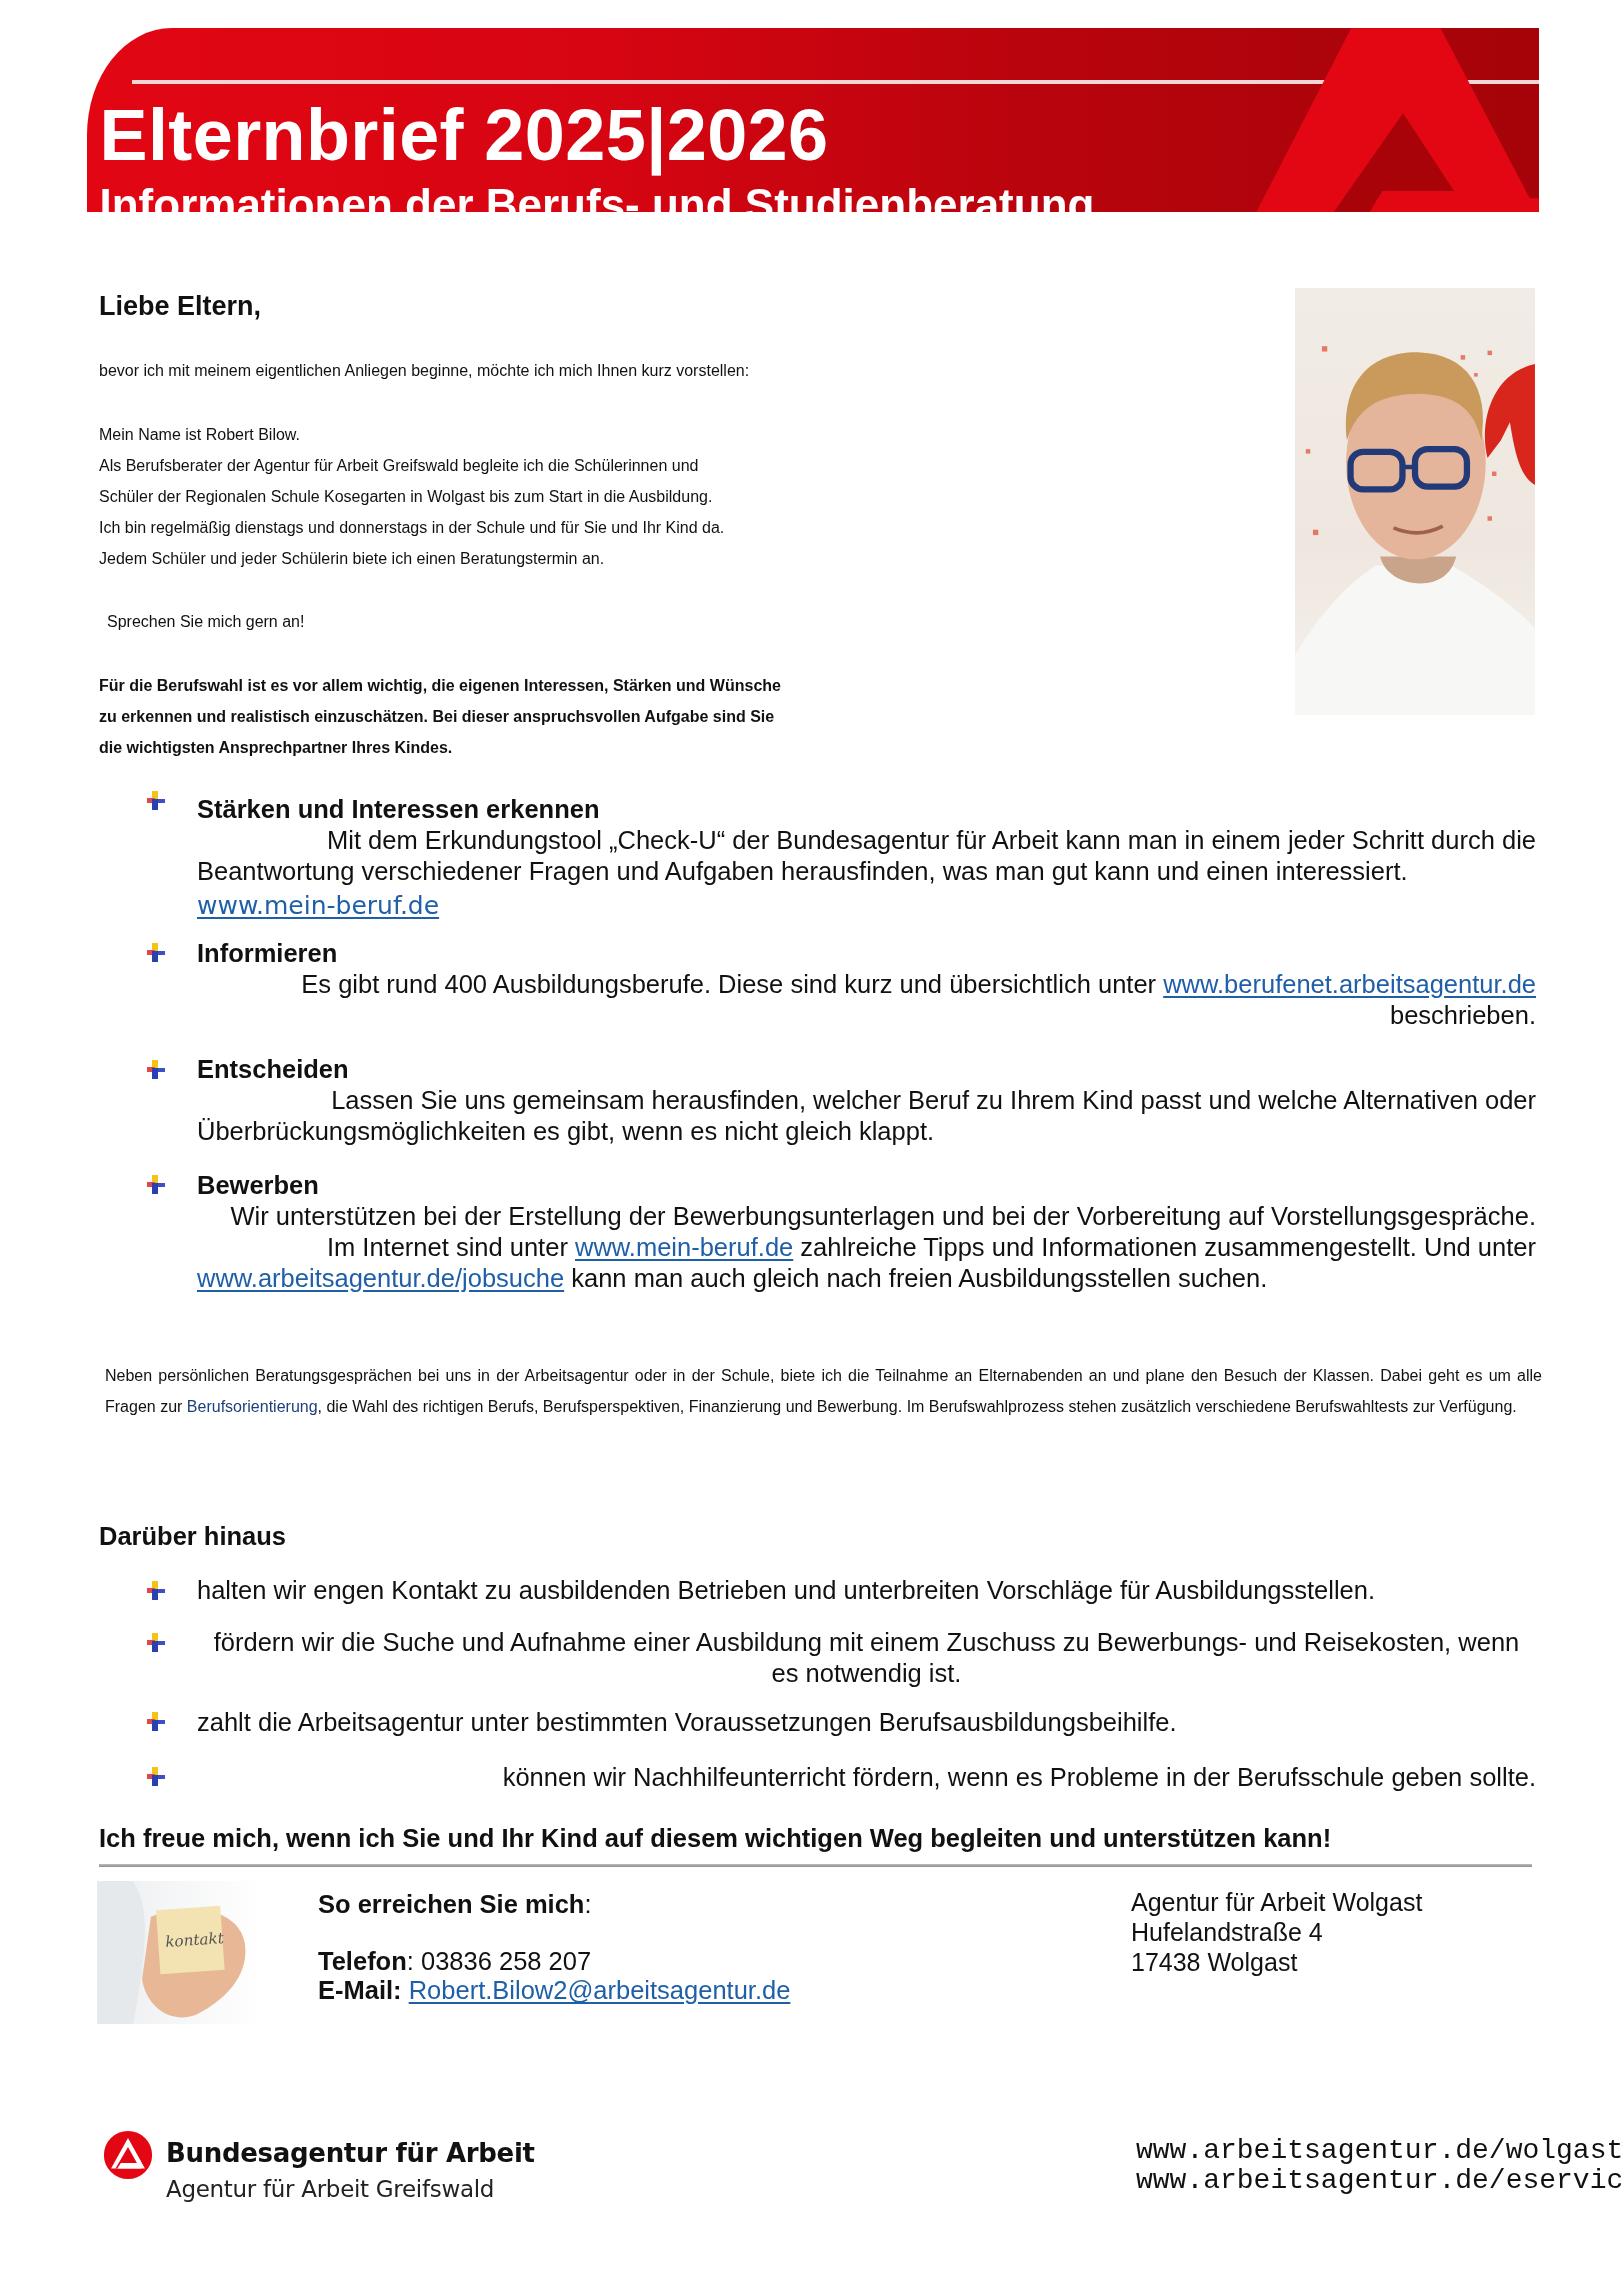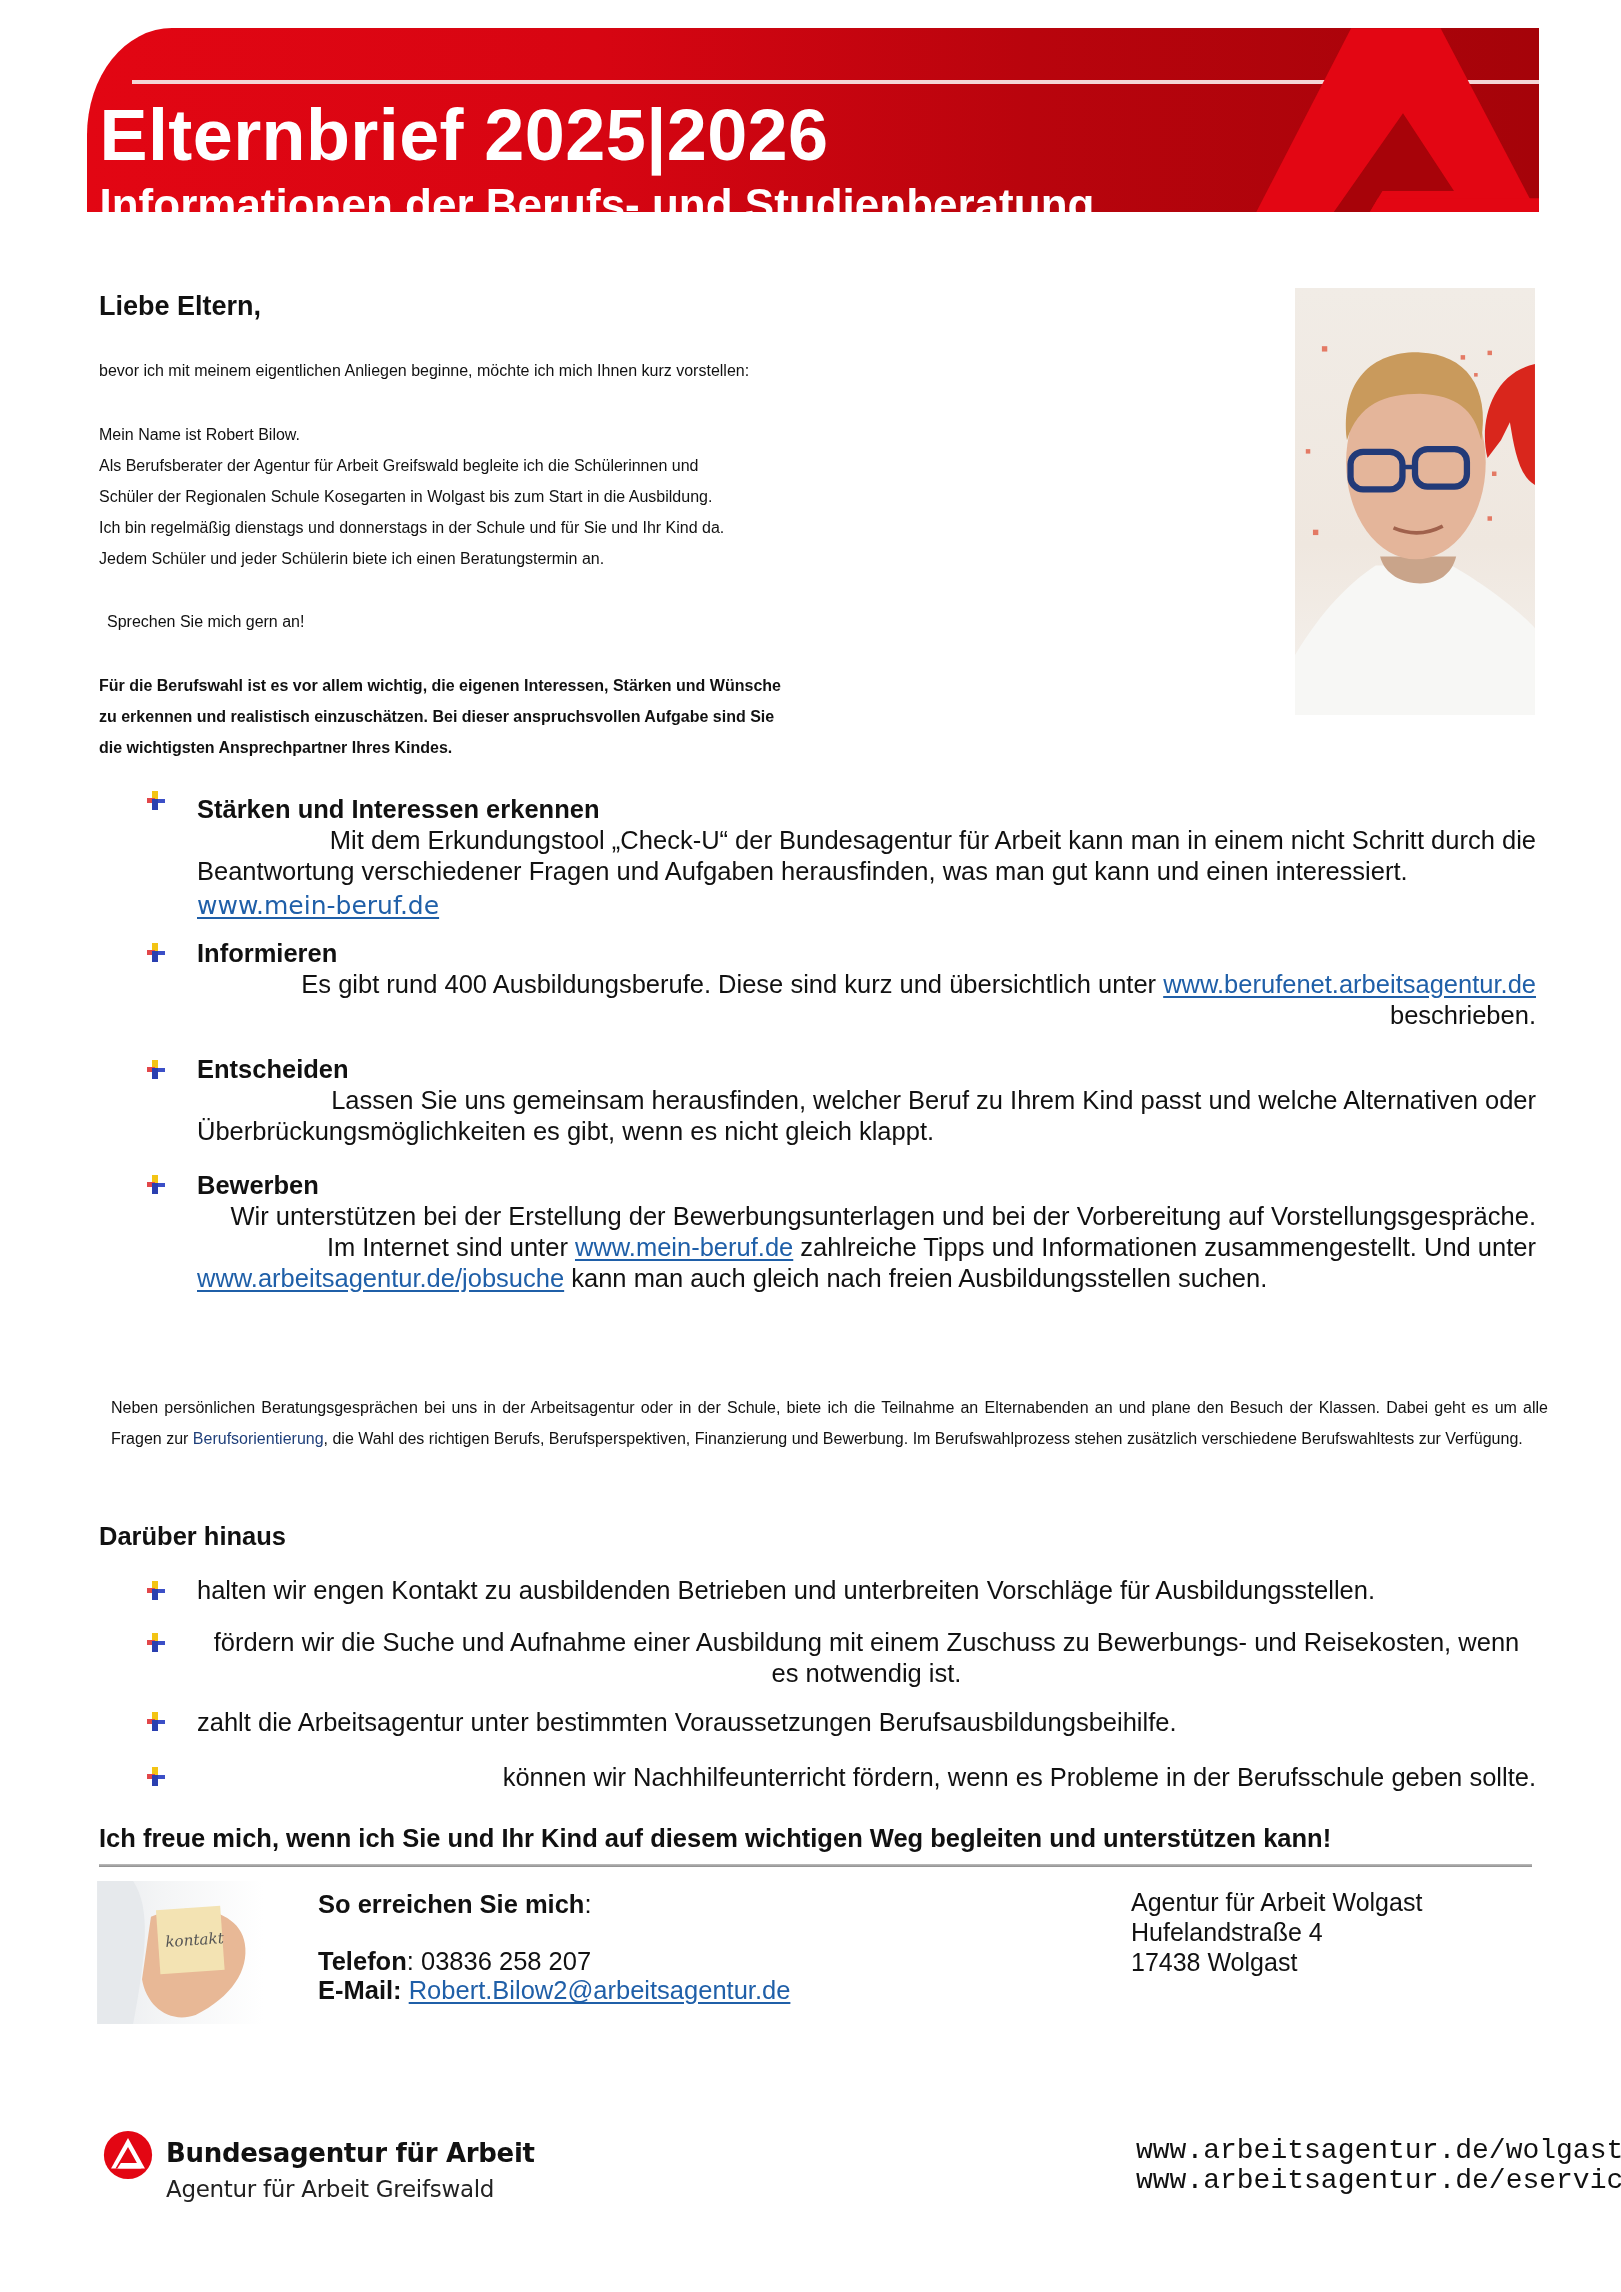--- a/index.html
+++ b/index.html
@@ -41,21 +41,21 @@
   .bullet-icon .b { position:absolute; left:6.3px; top:9px; width:5.4px; height:10.7px; background:#2a3fb0; }
   .bullet-icon .bh { position:absolute; left:7.2px; top:9px; width:11.6px; height:3.6px; background:#3b4fc7; }
 
   .section { position: absolute; left: 197px; width: 1339px; }
   .section .head { font-size: 25.5px; line-height: 31px; font-weight: bold; }
   .section .body { font-size: 25.5px; line-height: 31px; text-align: right; }
 
   #s1 { top: 794px; } #s2 { top: 938px; } #s3 { top: 1054px; } #s4 { top: 1170px; }
   #b1 { left: 146px; top: 790px; } #b2 { left: 146px; top: 942px; } #b3 { left: 146px; top: 1059px; } #b4 { left: 146px; top: 1174px; }
 
-  #para2 { left: 111px; top: 1360px; width: 1437px; margin-top: 32px; }
+  #para2 { left: 105px; top: 1360px; width: 1437px; }
   #more-head { left: 99px; top: 1522px; font-weight: bold; font-size: 25.5px; }
   .more-item { position: absolute; left: 197px; width: 1339px; font-size: 25.5px; line-height: 31px; }
   #m1 { top: 1575px; } #m2 { top: 1627px; text-align: center; } #m3 { top: 1707px; } #m4 { top: 1762px; text-align: right; }
   #mb1 { left: 146px; top: 1580px; } #mb2 { left: 146px; top: 1632px; } #mb3 { left: 146px; top: 1711px; } #mb4 { left: 146px; top: 1766px; }
 
   #closing { left: 99px; top: 1824px; font-weight: bold; font-size: 25.5px; white-space: nowrap; }
   #divider { left: 99px; top: 1864px; width: 1433px; height: 2.7px;
     background: linear-gradient(180deg, #bdbdbd, #8e8e8e); }
 
   #kontakt-img { left: 97px; top: 1881px; width: 166px; height: 143px; overflow: hidden;
@@ -128,21 +128,21 @@
 </div>
 
 <div id="b1" class="abs bullet-icon">
     <span class="y"></span>
     <span class="r"></span>
     <span class="bh"></span>
     <span class="b"></span>
   </div>
 <div id="s1" class="section">
   <div class="head">Stärken und Interessen erkennen</div>
-  <div class="body justify">Mit dem Erkundungstool „Check-U“ der Bundesagentur für Arbeit kann man in einem nicht Schritt durch die Beantwortung verschiedener Fragen und Aufgaben herausfinden, was man gut kann und einen interessiert.</div>
+  <div class="body justify">Mit dem Erkundungstool „Check-U“ der Bundesagentur für Arbeit kann man in einem jeder Schritt durch die Beantwortung verschiedener Fragen und Aufgaben herausfinden, was man gut kann und einen interessiert.</div>
   <div style="margin-top:3.6px;"><a class="link" style="font-family:'DejaVu Sans', sans-serif; font-size:25px;">www.mein-beruf.de</a></div>
 </div>
 
 <div id="b2" class="abs bullet-icon">
     <span class="y"></span>
     <span class="r"></span>
     <span class="bh"></span>
     <span class="b"></span>
   </div>
 <div id="s2" class="section">

